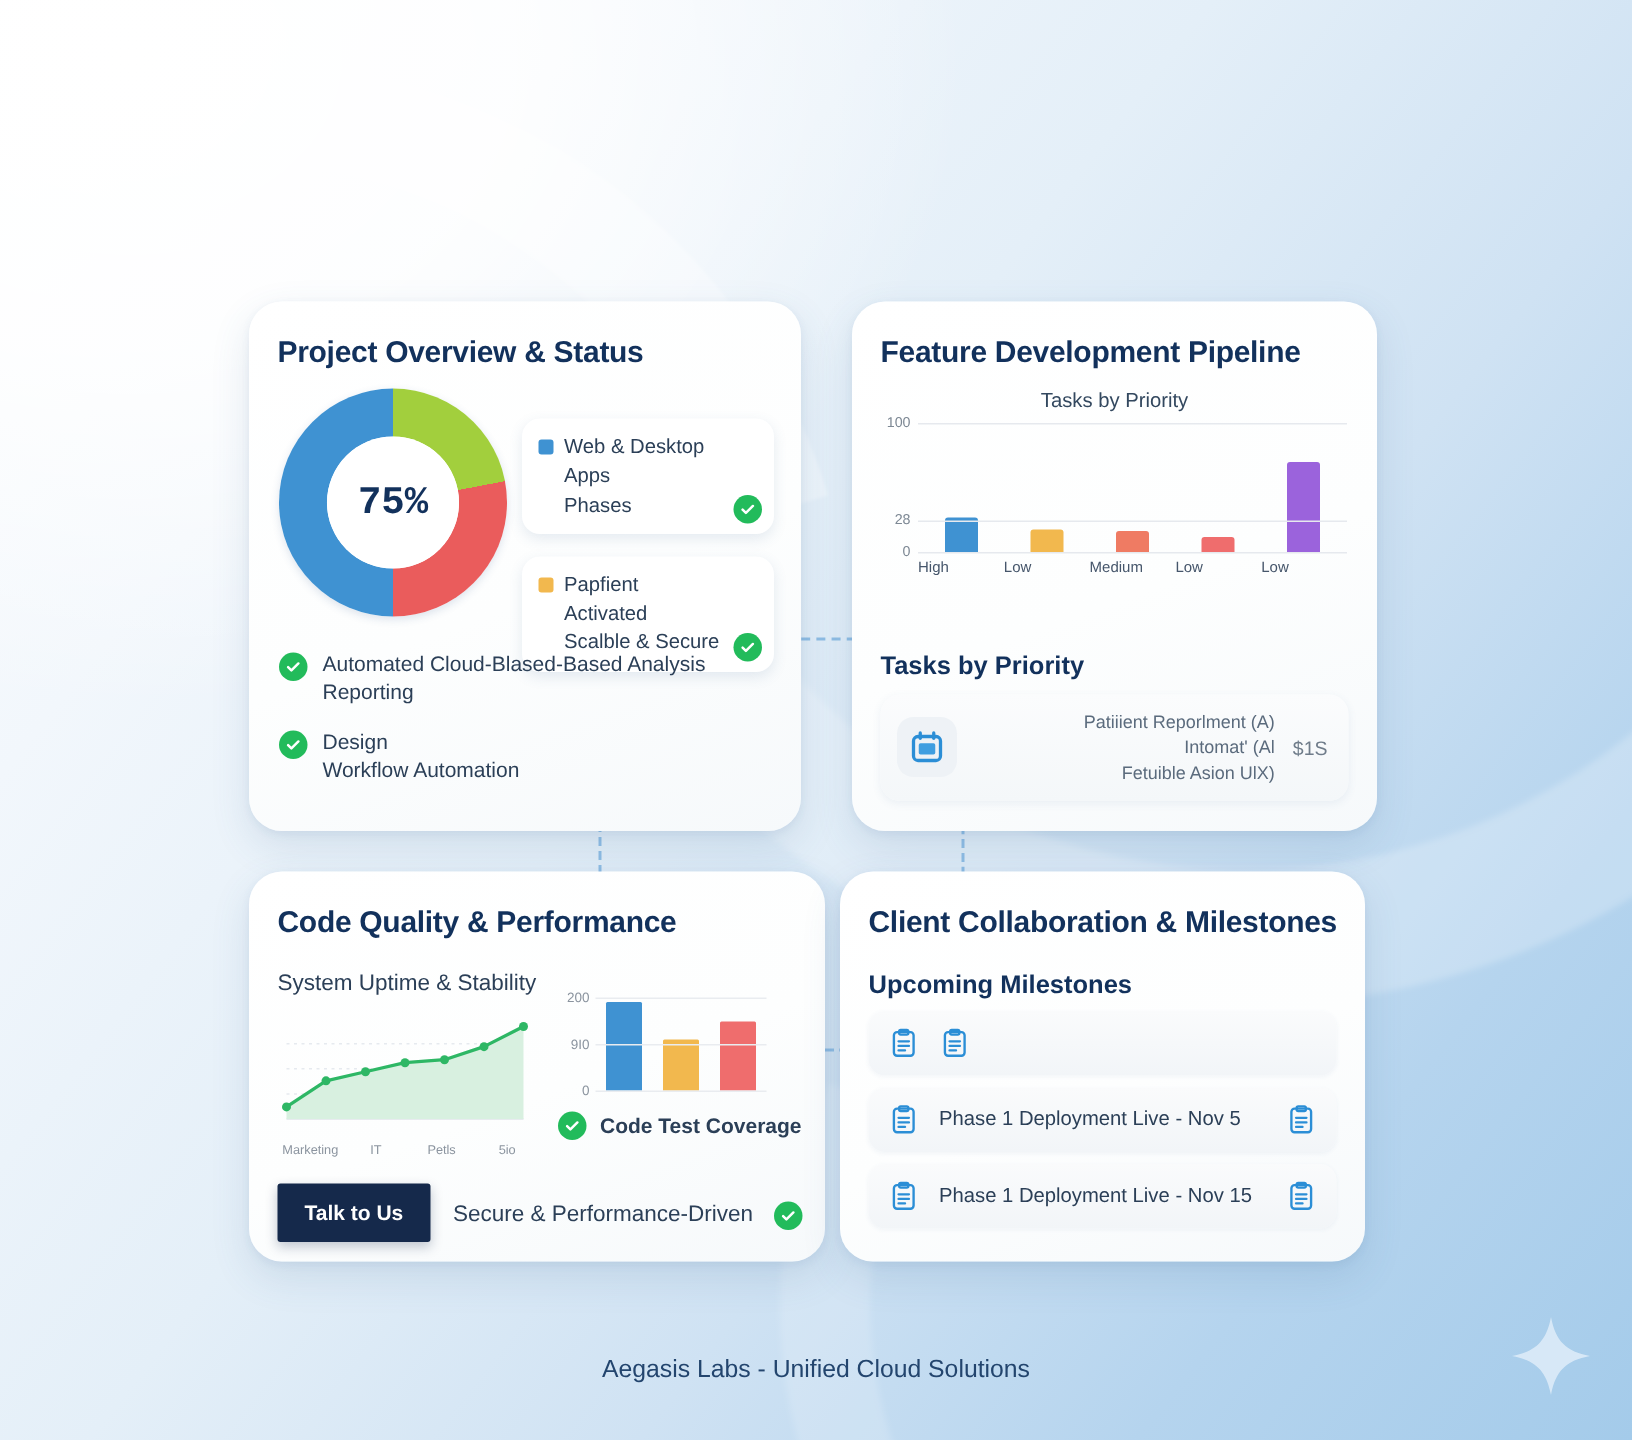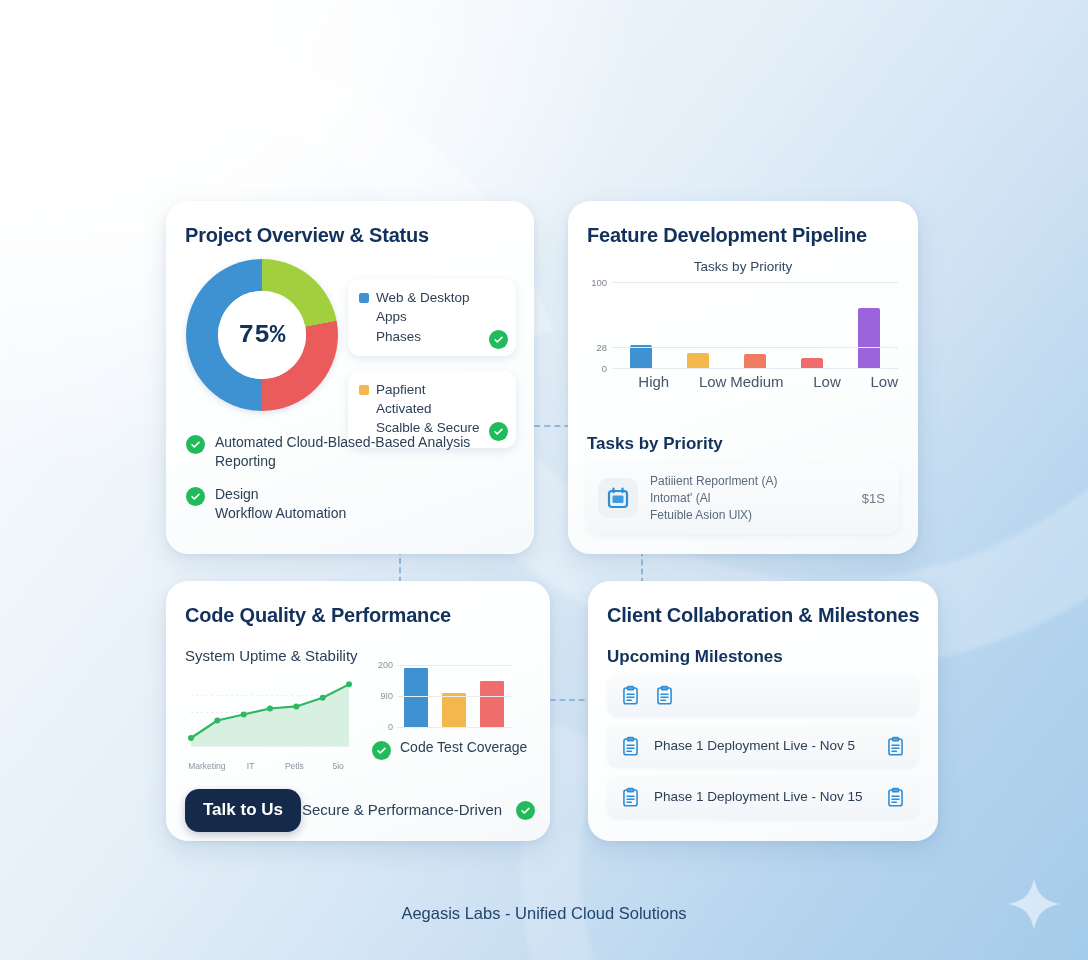--- a/index.html
+++ b/index.html
@@ -49,21 +49,21 @@
   
   .card {
     position: absolute;
     background: linear-gradient(160deg, #ffffff 0%, #fdfefe 55%, #f6f9fb 100%);
     border-radius: 22px;
     box-shadow: 0 10px 26px rgba(61,105,150,0.14), 0 2px 6px rgba(61,105,150,0.08);
   }
   #card1 { left: 166px; top: 201px; width: 368px; height: 353px; }
   #card2 { left: 568px; top: 201px; width: 350px; height: 353px; }
   #card3 { left: 166px; top: 581px; width: 384px; height: 260px; }
-  #card4 { left: 588px; top: 581px; width: 350px; height: 260px; }
+  #card4 { left: 560px; top: 581px; width: 350px; height: 260px; }
 
   .card-title {
     font-size: 20px; font-weight: 700; color: #12315c; letter-spacing: -0.2px;
   }
   #card1 .card-title, #card3 .card-title { position: absolute; left: 19px; top: 23px; }
   #card2 .card-title, #card4 .card-title { position: absolute; left: 19px; top: 23px; }
 
   
   .donut-wrap { position: absolute; left: 20px; top: 58px; width: 152px; height: 152px; }
   .donut {
@@ -114,63 +114,63 @@
   
   .bar-chart { position: absolute; left: 14px; top: 58px; width: 322px; height: 132px; }
   .bc-title { text-align: center; font-size: 13.5px; color: #33485f; margin-bottom: 8px; }
   .bc-plot { position: relative; height: 86px; margin-left: 30px; margin-right: 6px; }
   .bc-grid { position: absolute; left: 0; right: 0; height: 1px; background: #e6e9ee; }
   .bc-ylab { position: absolute; font-size: 9.5px; color: #7d8894; right: calc(100% + 5px); transform: translateY(-50%); white-space: nowrap; }
   .bc-bars { position: absolute; left: 0; right: 0; bottom: 0; height: 100%; display: flex; align-items: flex-end; }
   .bc-col { flex: 1; display: flex; justify-content: center; align-items: flex-end; height: 100%; }
   .bc-bar { width: 22px; border-radius: 2px 2px 0 0; }
   .bc-xlabels { display: flex; margin-left: 30px; margin-right: 6px; margin-top: 5px; }
-  .bc-xlab { flex: 1; text-align: right; font-size: 15px; color: #46566b; }
+  .bc-xlab { flex: 1; text-align: left; font-size: 10px; color: #46566b; }
 
   
   .sec-title { position: absolute; font-size: 17px; font-weight: 700; color: #12315c; }
   #card2 .sec-title { left: 19px; top: 233px; }
   .task-row {
     position: absolute; left: 19px; top: 262px; width: 312px;
     background: linear-gradient(180deg,#fbfcfd 0%, #f4f7f9 100%);
     border-radius: 13px;
     box-shadow: 0 2px 6px rgba(60,100,150,0.08);
     display: flex; align-items: center; gap: 12px;
     padding: 10px 14px 11px 11px;
   }
   .task-icon {
     width: 40px; height: 40px; border-radius: 11px; flex: 0 0 40px;
     background: #eef2f6; display: flex; align-items: center; justify-content: center;
   }
-  .task-texts { flex: 1; }
+  .task-texts { flex: 1; text-align: right; }
   .task-line { font-size: 12px; color: #5b6b7d; line-height: 1.4; }
   .task-amount { font-size: 13px; color: #6f7c8a; white-space: nowrap; }
 
   
   .c3-sub { position: absolute; left: 19px; top: 66px; font-size: 15px; color: #2b3f57; }
   .line-chart { position: absolute; left: 19px; top: 92px; width: 170px; height: 85px; }
   .lc-labels { position: absolute; left: 19px; top: 180px; width: 175px; display: flex; }
   .lc-lab { flex: 1; text-align: center; font-size: 8.5px; color: #8b949f; }
 
   .mini-bar { position: absolute; left: 205px; top: 84px; width: 140px; height: 76px; }
   .mb-plot { position: relative; height: 62px; margin-left: 26px; }
   .mb-grid { position: absolute; left: 0; right: 0; height: 1px; background: #e9ecf0; }
   .mb-ylab { position: absolute; font-size: 9px; color: #8b949f; right: calc(100% + 4px); transform: translateY(-50%); white-space: nowrap; }
   .mb-bars { position: absolute; left: 0; right: 0; bottom: 0; height: 100%; display: flex; align-items: flex-end; }
   .mb-col { flex: 1; display: flex; justify-content: center; align-items: flex-end; height: 100%; }
   .mb-bar { width: 24px; border-radius: 1px 1px 0 0; }
 
-  .c3-cov { position: absolute; left: 206px; top: 158px; display: flex; align-items: flex-start; gap: 9px; }
+  .c3-cov { position: absolute; left: 206px; top: 158px; display: flex; align-items: center; gap: 9px; font-weight: bold; }
   .c3-cov .txt { font-size: 14px; color: #2b3f57; }
 
   .cta {
     position: absolute; left: 19px; top: 208px;
     background: #15294b; color: #ffffff;
-    font-size: 17px; font-weight: 700;
-    border: none; border-radius: 14px;
+    font-size: 14px; font-weight: 700;
+    border: none; border-radius: 2px;
     padding: 11px 18px 12px; cursor: pointer;
     box-shadow: 0 3px 8px rgba(21,41,75,0.25);
   }
   .c3-tag { position: absolute; left: 136px; top: 218px; display: flex; align-items: center; gap: 0; }
   .c3-tag .txt { font-size: 15px; color: #2b3f57; }
   .c3-tag .check-s { margin-left: 14px; position: static; }
 
   
   #card4 .sec-title { left: 19px; top: 66px; }
   .ms-list { position: absolute; left: 19px; top: 93px; width: 312px; }

